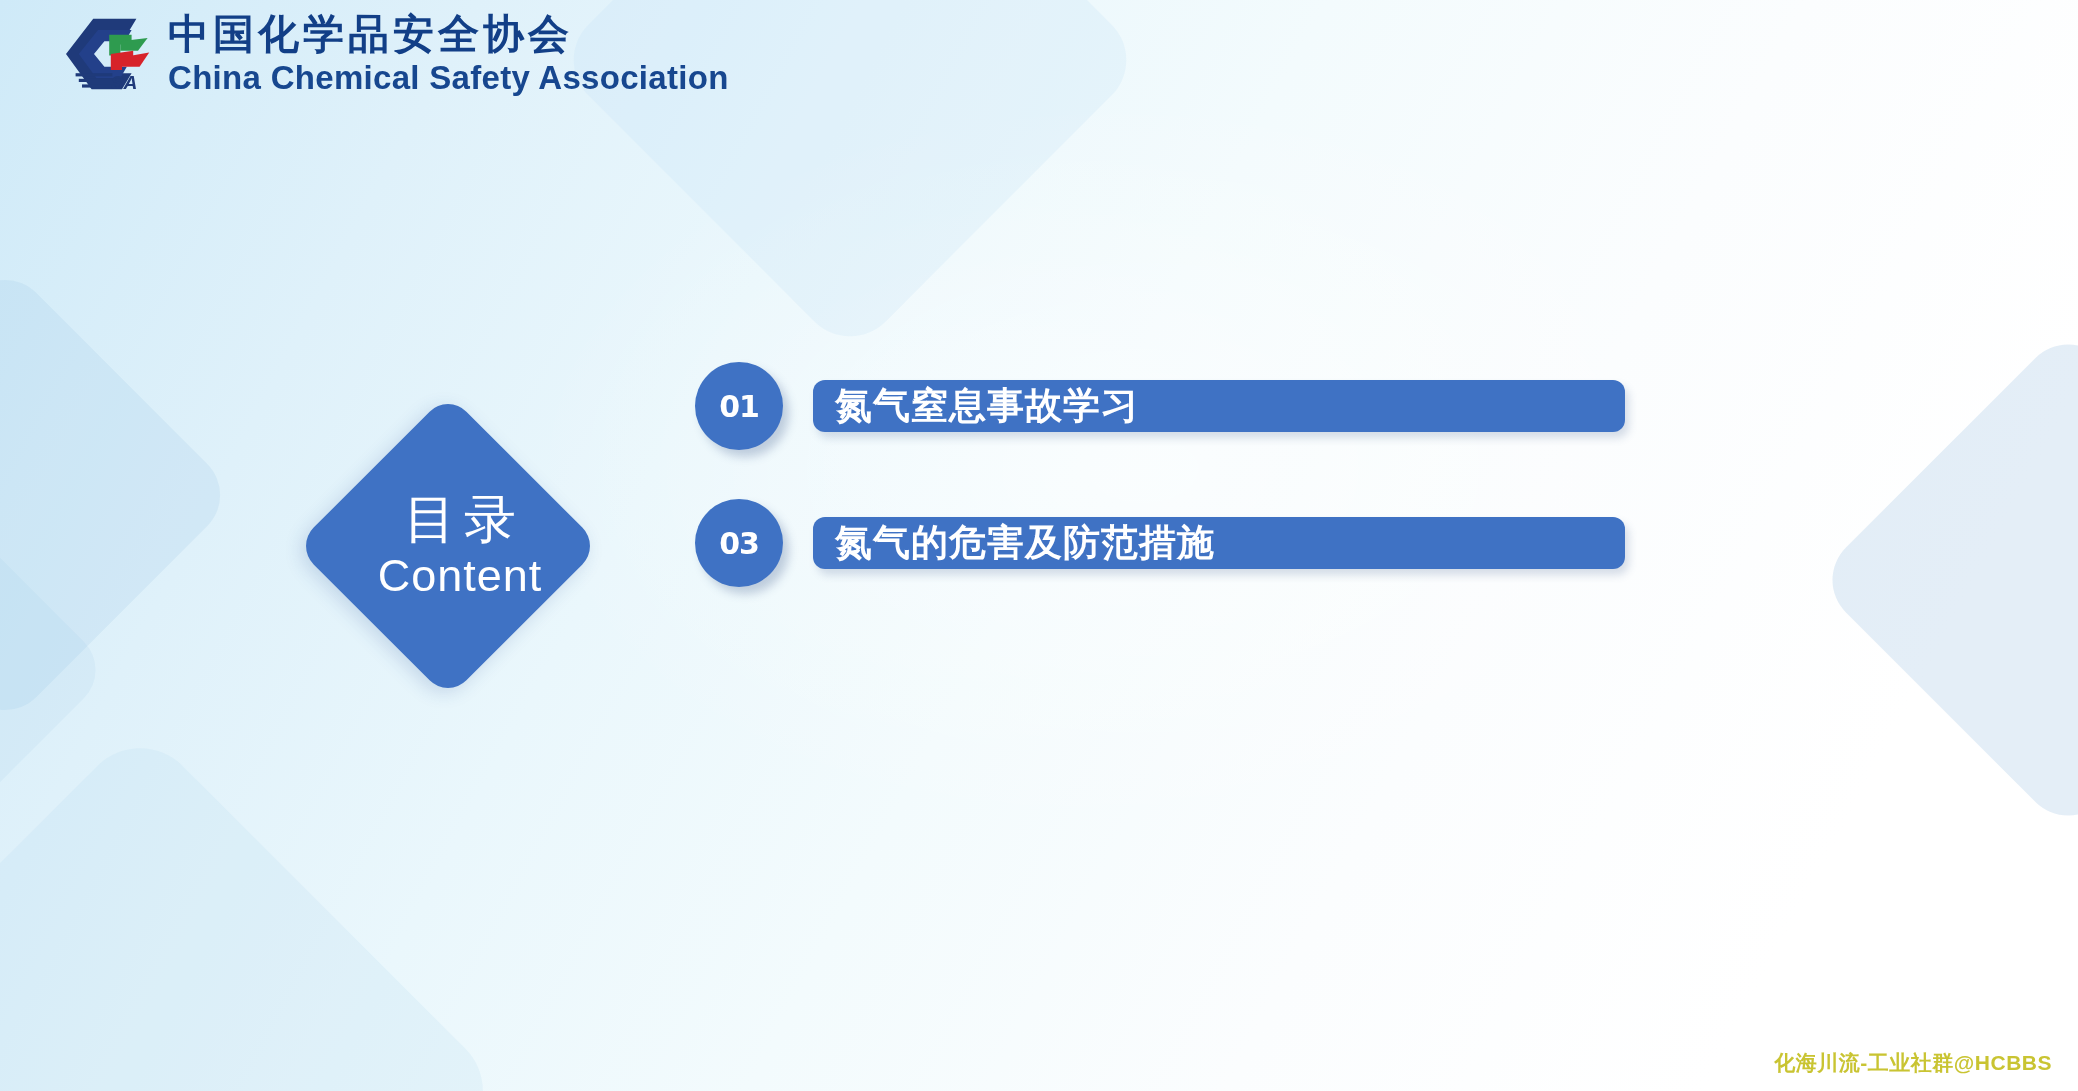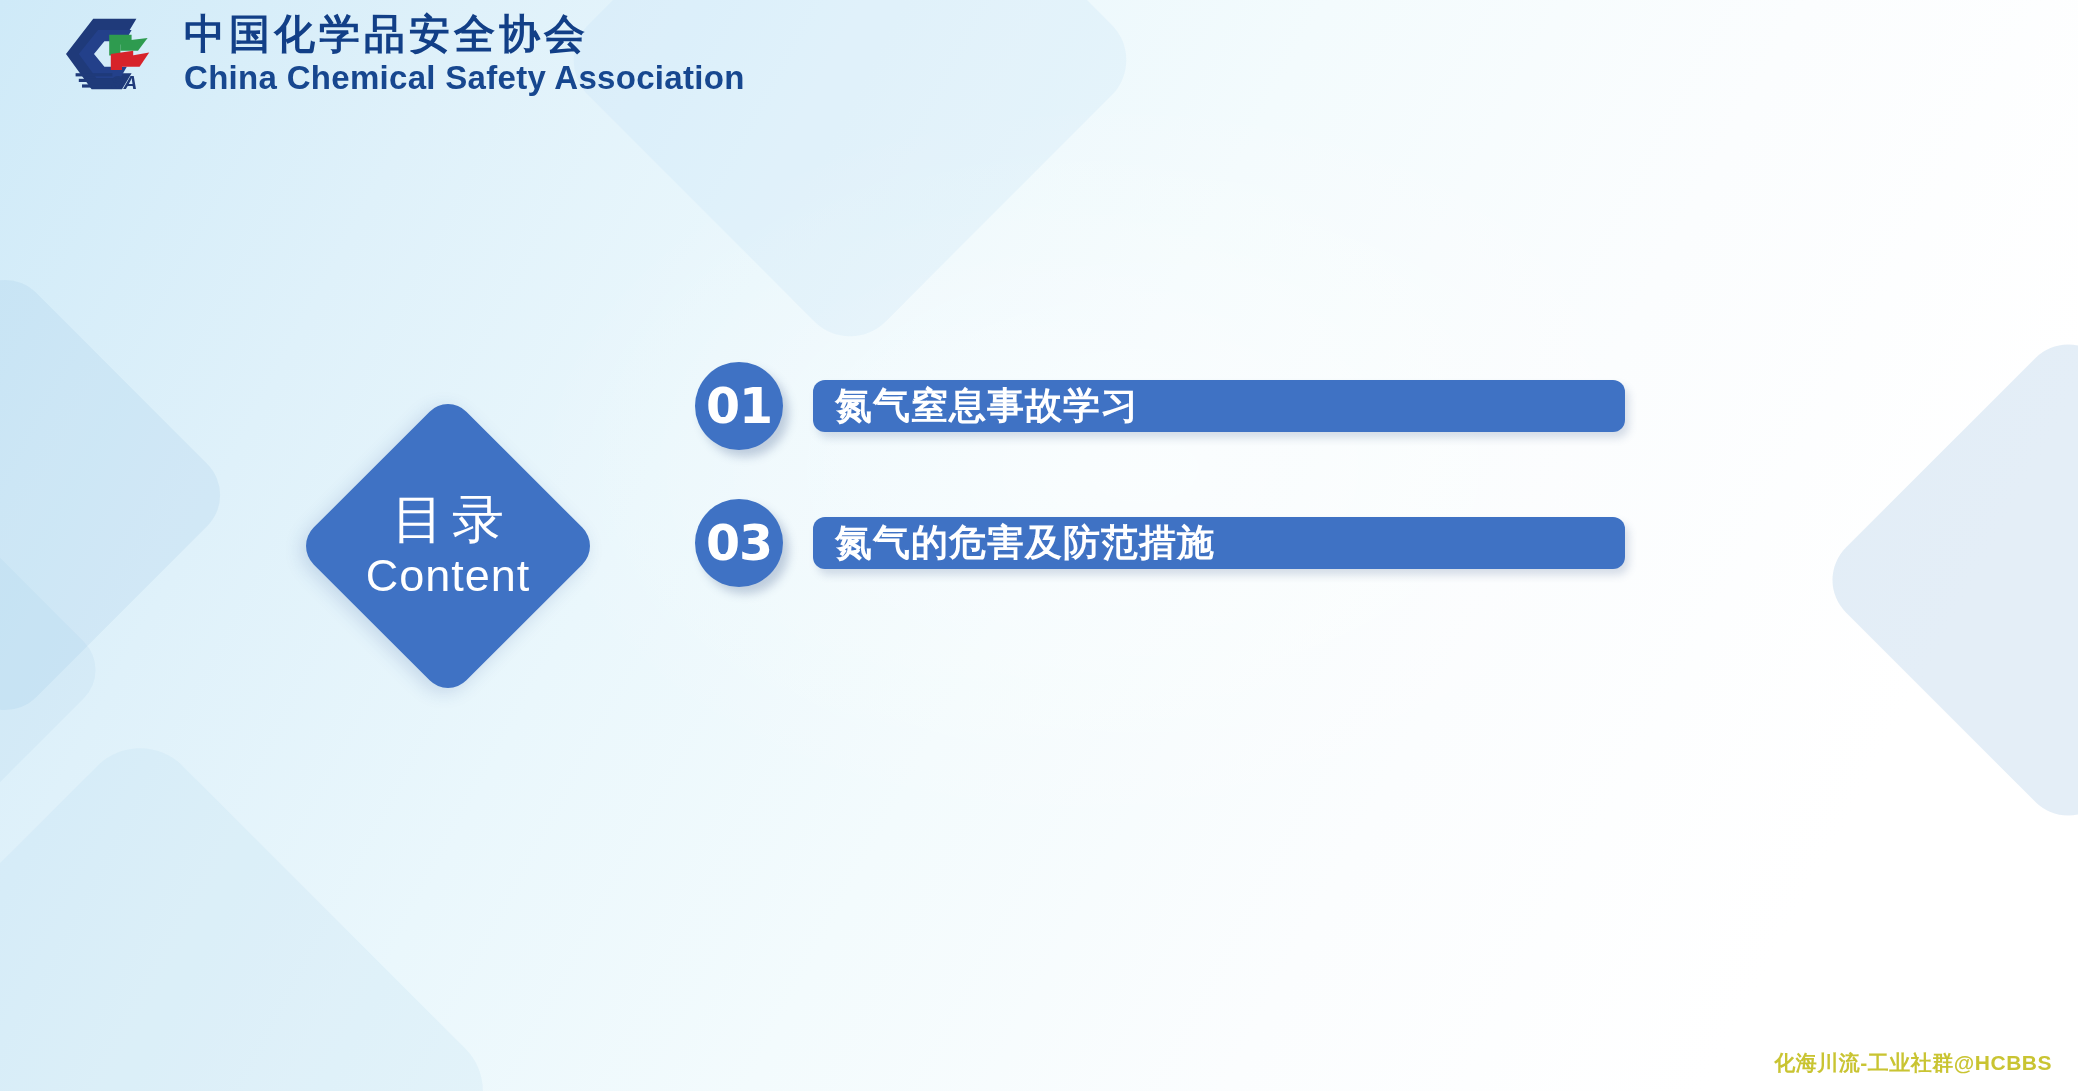--- a/index.html
+++ b/index.html
@@ -104,21 +104,20 @@
   .logo-mark {
     width: 96px;
     height: 80px;
     flex: 0 0 auto;
   }
   .logo-text {
     display: flex;
     flex-direction: column;
     justify-content: flex-end;
     line-height: 1;
-    margin-left: 16px;
   }
   .logo-cn {
     font-family: "Liberation Serif", "DejaVu Serif", serif;
     font-size: 41px;
     font-weight: bold;
     color: #123f87;
     letter-spacing: 4px;
     white-space: nowrap;
   }
   .logo-en {
@@ -138,21 +137,21 @@
     top: 438px;
     width: 216px;
     height: 216px;
     border-radius: 26px;
     transform: rotate(45deg);
     background: #3f72c4;
     box-shadow: 0 6px 18px rgba(40, 80, 150, 0.18);
   }
   .content-diamond-inner {
     position: absolute;
-    left: 340px;
+    left: 352px;
     top: 438px;
     width: 216px;
     height: 216px;
     display: flex;
     flex-direction: column;
     align-items: center;
     justify-content: center;
     transform: none;
     color: #ffffff;
     pointer-events: none;
@@ -197,21 +196,21 @@
     width: 88px;
     height: 88px;
     flex: 0 0 auto;
     border-radius: 50%;
     background: #3f72c4;
     color: #ffffff;
     display: flex;
     align-items: center;
     justify-content: center;
     font-family: "DejaVu Sans", sans-serif;
-    font-size: 49px;
+    font-size: 30px;
     font-weight: bold;
     letter-spacing: -1px;
     box-shadow: 6px 7px 10px rgba(60, 90, 140, 0.28);
   }
   .agenda-bar {
     position: relative;
     margin-left: 30px;
     flex: 1 1 auto;
     height: 52px;
     border-radius: 12px;

